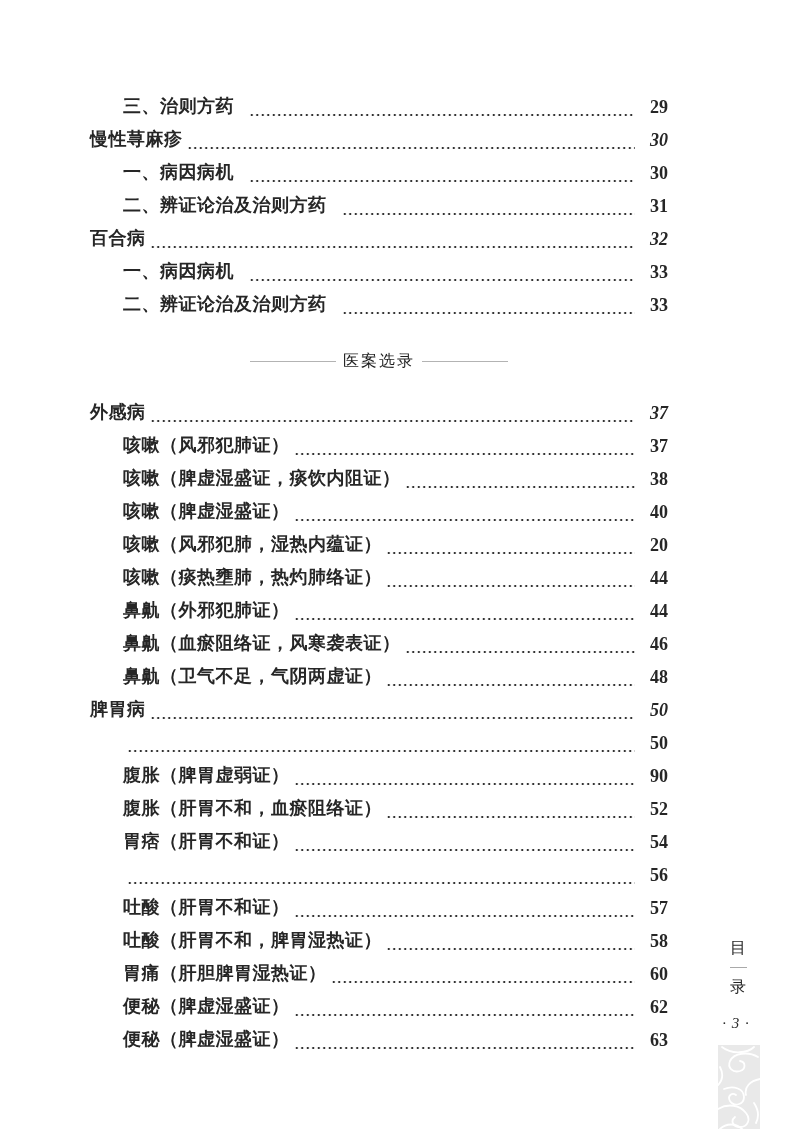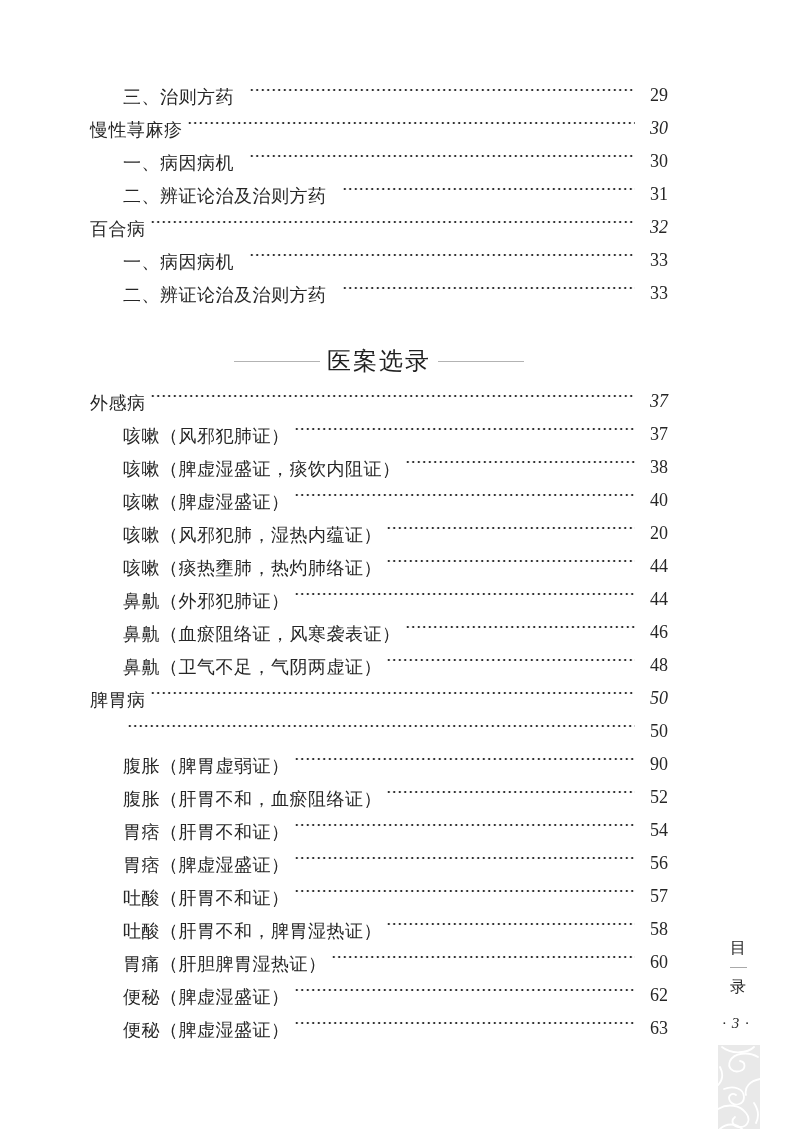--- a/index.html
+++ b/index.html
@@ -7,37 +7,37 @@
     position:relative;
     width:800px;height:1129px;
     background:#ffffff;
     font-family:"Liberation Serif","DejaVu Serif",serif;
     color:#262626;
     overflow:hidden;
   }
   .toc-block{position:absolute;left:90px;width:578px;}
   #toc-front{top:85px;}
   #toc-cases{top:391px;}
-  .toc-row{display:flex;align-items:flex-start;height:33px;font-size:18px;}
+  .toc-row{display:flex;align-items:flex-end;height:33px;font-size:18px;font-weight:bold;}
   .toc-row.lvl2{padding-left:33px;}
   .toc-label{white-space:nowrap;letter-spacing:.5px;}
   .leader{
     flex:1;height:6px;margin:2px 6px 0 4px;
     background-image:radial-gradient(circle,#333333 1.1px,transparent 1.5px);
     background-size:5.5px 6px;background-repeat:repeat-x;background-position:left center;
   }
   .leader.gap{margin-left:15px;}
   .pagenum{min-width:27px;text-align:right;font-size:18px;}
   .pagenum.italic{font-style:italic;}
   .section-header{
     position:absolute;left:90px;top:346px;width:578px;height:30px;
     display:flex;align-items:center;justify-content:center;
   }
   .hline{width:86px;height:1px;background:#b3b3b3;}
-  .section-title{font-size:24px;letter-spacing:2px;margin:10px 7px;color:#1f1f1f;white-space:nowrap;}
+  .section-title{font-size:16px;letter-spacing:2px;margin:10px 7px;color:#1f1f1f;white-space:nowrap;}
   .margin-title{
     position:absolute;left:725px;top:940px;width:26px;
     display:flex;flex-direction:column;align-items:center;
     font-size:16px;line-height:1;color:#262626;
   }
   .margin-sep{width:17px;height:1px;background:#a9a9a9;margin:11px 0;}
   .folio{
     position:absolute;left:703px;top:1015px;width:66px;
     text-align:center;font-size:15px;font-style:italic;color:#262626;letter-spacing:1px;
   }
@@ -156,21 +156,20 @@
         <span class="toc-label">腹胀（肝胃不和，血瘀阻络证）</span>
         <span class="leader"></span>
         <span class="pagenum">52</span>
       </div>
       <div class="toc-row lvl2">
         <span class="toc-label">胃痞（肝胃不和证）</span>
         <span class="leader"></span>
         <span class="pagenum">54</span>
       </div>
       <div class="toc-row lvl2">
-        <span class="toc-label">胃痞（脾虚湿盛证）</span>
         <span class="leader"></span>
         <span class="pagenum">56</span>
       </div>
       <div class="toc-row lvl2">
         <span class="toc-label">吐酸（肝胃不和证）</span>
         <span class="leader"></span>
         <span class="pagenum">57</span>
       </div>
       <div class="toc-row lvl2">
         <span class="toc-label">吐酸（肝胃不和，脾胃湿热证）</span>

